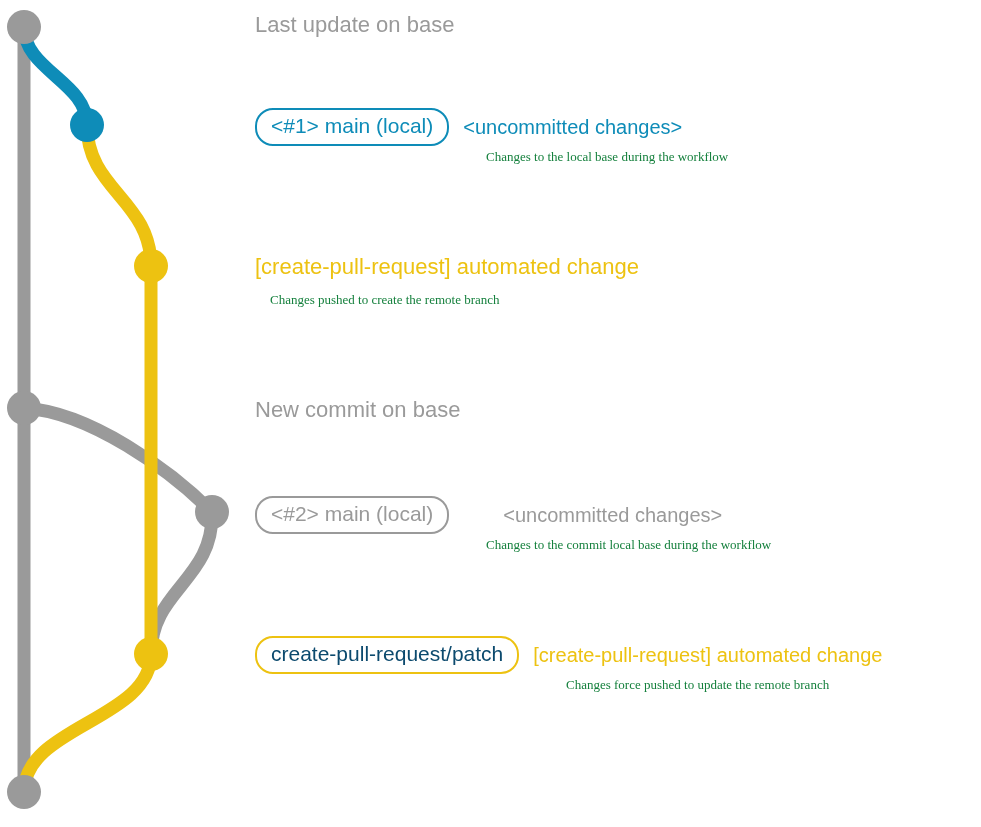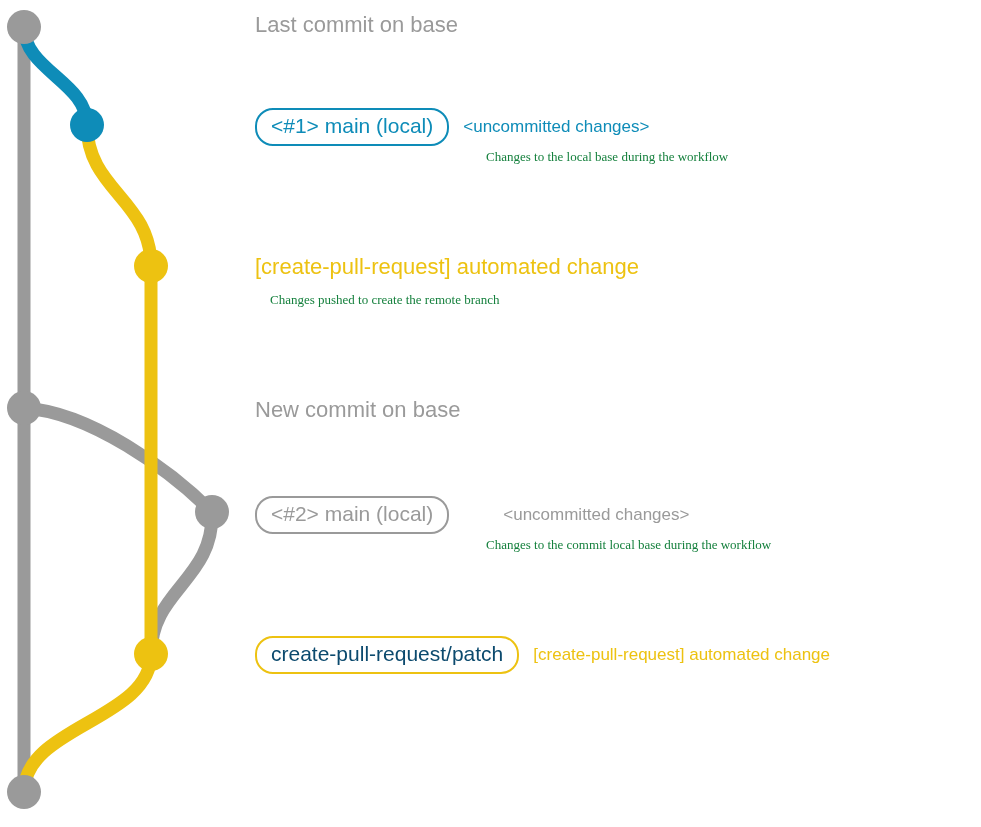--- a/index.html
+++ b/index.html
@@ -41,21 +41,21 @@
     color: #999999;
     white-space: nowrap;
     background: #ffffff;
     font-family: "Liberation Sans", sans-serif;
   }
   .badge.blue  { border-color: #0e8cb8; color: #0e8cb8; }
   .badge.gray  { border-color: #9a9a9a; color: #9a9a9a; }
   .badge.yellow{ border-color: #edc211; color: #0c4a6e; }
 
   .subject {
-    font-size: 17px;
+    font-size: 20px;
     line-height: 26px;
     white-space: nowrap;
     font-family: "Liberation Sans", sans-serif;
   }
   .subject.blue   { color: #0e8cb8; }
   .subject.gray   { color: #9a9a9a; }
   .subject.yellow { color: #edc211; }
 
   .plain-note {
     position: absolute;
@@ -100,21 +100,21 @@
 
     <circle cx="24" cy="27" r="17" fill="#9a9a9a"></circle>
     <circle cx="87" cy="125" r="17" fill="#0e8cb8"></circle>
     <circle cx="151" cy="266" r="17" fill="#edc211"></circle>
     <circle cx="24" cy="408" r="17" fill="#9a9a9a"></circle>
     <circle cx="212" cy="512" r="17" fill="#9a9a9a"></circle>
     <circle cx="151" cy="654" r="17" fill="#edc211"></circle>
     <circle cx="24" cy="792" r="17" fill="#9a9a9a"></circle>
   </svg>
 
-  <div class="headline gray" style="left:255px; top:12px;">Last commit on base</div>
+  <div class="headline gray" style="left:255px; top:12px;">Last update on base</div>
 
   <div class="row" style="left:255px; top:108px;">
     <span class="badge blue">&lt;#1&gt; main (local)</span>
     <span class="badge-gap"></span>
     <span class="subject blue" style="padding-top:6px;">&lt;uncommitted changes&gt;</span>
   </div>
   <div class="plain-note" style="left:486px; top:146px;">Changes to the local base during the workflow</div>
 
   <div class="headline yellow" style="left:255px; top:254px;">[create-pull-request] automated change</div>
   <div class="plain-note" style="left:270px; top:289px;">Changes pushed to create the remote branch</div>
@@ -126,15 +126,16 @@
     <span class="badge-gap"></span>
     <span class="subject gray" style="padding-top:6px;">&lt;uncommitted changes&gt;</span>
   </div>
   <div class="plain-note" style="left:486px; top:534px;">Changes to the commit local base during the workflow</div>
 
   <div class="row" style="left:255px; top:636px;">
     <span class="badge yellow">create-pull-request/patch</span>
     <span class="badge-gap"></span>
     <span class="subject yellow" style="padding-top:6px;">[create-pull-request] automated change</span>
   </div>
+  <div class="plain-note" style="left:566px; top:674px;">Changes force pushed to update the remote branch</div>
 
 
 </div>
 
 </body></html>

